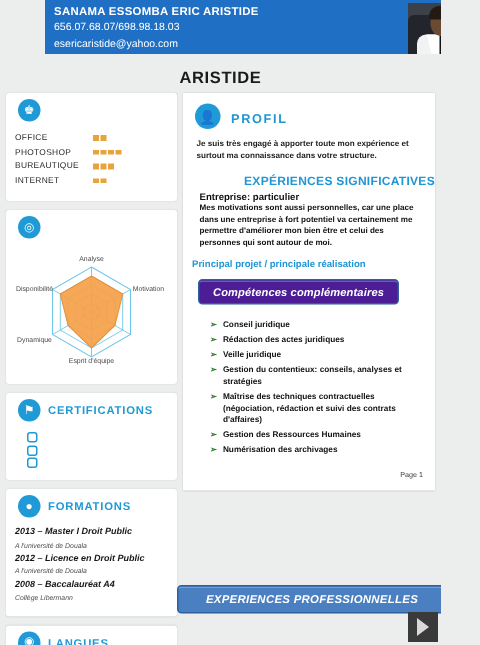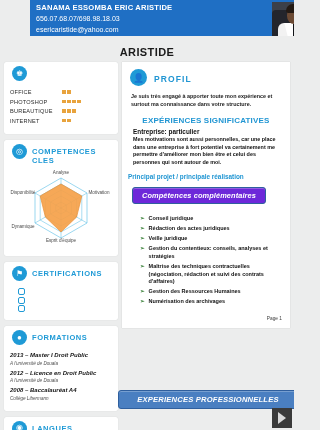--- a/index.html
+++ b/index.html
@@ -85,29 +85,29 @@
   .right-col{position:absolute;left:122px;top:62px;width:168px;}
   .sheet{background:#ffffff;box-shadow:0 0 1px rgba(0,0,0,.2);position:relative;padding-bottom:4px;}
   .profil-head{position:relative;height:30px;}
   .pbadge{
     position:absolute;left:8px;top:7px;width:17px;height:17px;border-radius:50%;
     background:#1f9ad6;display:flex;align-items:center;justify-content:center;color:#fff;font-size:9px;
   }
   .ptitle{position:absolute;left:32px;top:12px;font-size:8.5px;font-weight:bold;color:#2196d3;letter-spacing:1.1px;}
   .profil-txt{padding:0 9px 0 9px;font-size:5.4px;line-height:8px;color:#1c1c1c;font-weight:bold;}
   .exp-title{
-    text-align:center;font-size:8px;font-weight:bold;color:#2196d3;
+    text-align:right;font-size:8px;font-weight:bold;color:#2196d3;
     margin:8px 0 2px 0;letter-spacing:.2px;
   }
   .ent-line{padding-left:11px;font-size:6.4px;font-weight:bold;color:#111;line-height:9px;}
   .ent-par{padding:0 9px 0 11px;font-size:5.4px;line-height:7.6px;color:#111;font-weight:bold;}
   .princ{padding-left:6px;margin-top:7px;font-size:6.4px;font-weight:bold;color:#2196d3;}
   .cc-wrap{padding:4px 0 2px 10px;}
   .cc-btn{
-    display:inline-block;background:#6d28d9;border:1px solid #2f5f9e;border-radius:3px;
+    display:inline-block;background:#4c1d95;border:1px solid #2f5f9e;border-radius:3px;
     color:#ffffff;font-size:7.4px;font-style:italic;font-weight:bold;
     padding:3px 9px;letter-spacing:.1px;
     box-shadow:inset 0 1px 0 rgba(255,255,255,.25);
   }
   .bullets{padding:9px 8px 0 18px;}
   .bl{display:flex;font-size:5.5px;font-weight:bold;color:#111;line-height:7.6px;margin-bottom:2.4px;}
   .bl-mark{color:#2f7a2f;margin-right:4px;font-size:5.5px;}
   .page-num{text-align:right;padding:8px 8px 3px 0;font-size:4.8px;color:#3a3a3a;}
 
   
@@ -188,21 +188,20 @@
             <span class="dot"></span>
               <span class="dot"></span>
           </div>
         </div>
       </div>
     </div>
 
     <div class="card">
       <div class="card-head">
         <div class="cbadge">◎</div>
-        <div class="ctitle">COMPETENCES CLES</div>
       </div>
       <div class="radar-wrap">
         <svg width="114" height="92" viewBox="0 0 114 92">
           <g transform="translate(57,44)">
             <polygon points="0,-30 26,-15 26,15 0,30 -26,15 -26,-15" fill="none" stroke="#6ec6e8" stroke-width="0.7"></polygon>
             <polygon points="0,-24 20.8,-12 20.8,12 0,24 -20.8,12 -20.8,-12" fill="none" stroke="#6ec6e8" stroke-width="0.6"></polygon>
             <polygon points="0,-18 15.6,-9 15.6,9 0,18 -15.6,9 -15.6,-9" fill="none" stroke="#6ec6e8" stroke-width="0.6"></polygon>
             <polygon points="0,-12 10.4,-6 10.4,6 0,12 -10.4,6 -10.4,-6" fill="none" stroke="#6ec6e8" stroke-width="0.6"></polygon>
             <polygon points="0,-6 5.2,-3 5.2,3 0,6 -5.2,3 -5.2,-3" fill="none" stroke="#6ec6e8" stroke-width="0.6"></polygon>
             <line x1="0" y1="0" x2="0" y2="-30" stroke="#6ec6e8" stroke-width="0.6"></line>

